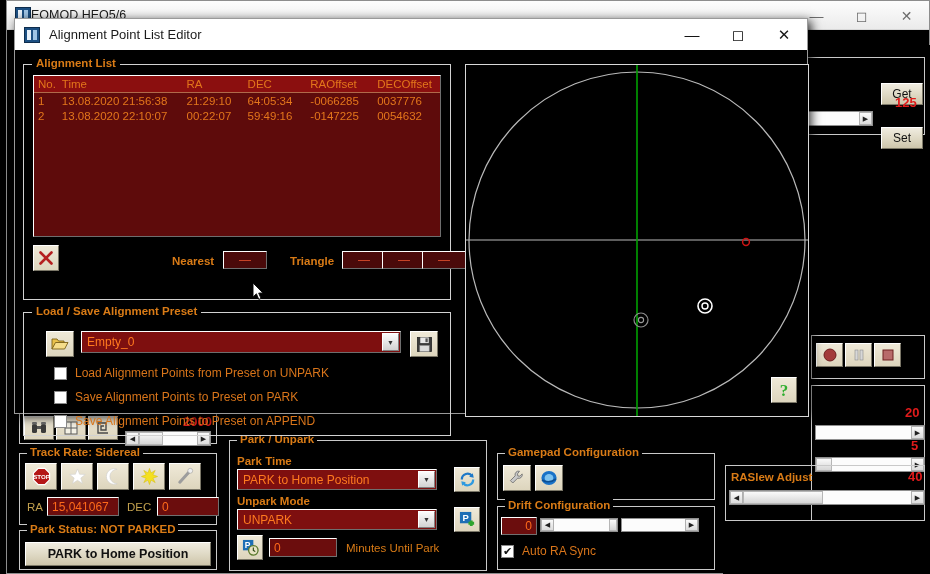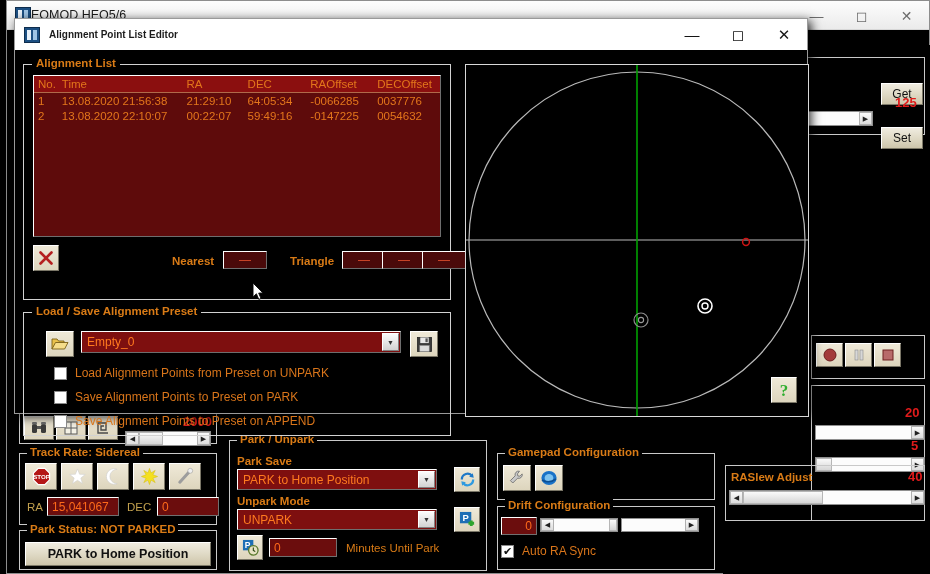--- a/index.html
+++ b/index.html
@@ -299,24 +299,23 @@
   }
   .dlg-icon::after {
     content: "";
     position: absolute;
     left: 8px; top: 2px;
     width: 4px; height: 10px;
     background: #9fc4e5;
   }
   .dlg-title {
     margin-left: 9px;
-    font-size: 10px;
+    font-size: 13px;
     color: #1b1b1b;
     white-space: nowrap;
-    font-weight: bold;
   }
   .dlg-winbtns {
     position: absolute;
     right: 0; top: 0;
     height: 31px;
     display: flex;
   }
   .dlg-winbtn {
     width: 46px; height: 31px;
     display: flex;
@@ -603,21 +602,21 @@
       <div class="sect" style="left:12px; top:529px; width:198px; height:40px;">
         <span class="legend" data-bind="bottom.park_status.legend">Park Status: NOT PARKED</span>
       </div>
       <div class="btn3d" style="left:18px; top:541px; width:186px; height:24px; font-size:12.5px; font-weight:bold;">
         <span data-bind="bottom.park_status.button_label">PARK to Home Position</span>
       </div>
 
       <div class="sect" style="left:222px; top:439px; width:258px; height:131px;">
         <span class="legend" data-bind="bottom.park_unpark.legend">Park / Unpark</span>
       </div>
-      <span class="lbl-orange" style="position:absolute; left:230px; top:454px;" data-bind="bottom.park_unpark.park_mode_label">Park Save</span>
+      <span class="lbl-orange" style="position:absolute; left:230px; top:454px;" data-bind="bottom.park_unpark.park_mode_label">Park Time</span>
       <div class="combo" style="left:230px; top:468px; width:200px; height:21px;">
         <span class="ctext" data-bind="bottom.park_unpark.park_mode_value">PARK to Home Position</span>
         <span class="cbtn">▼</span>
       </div>
       <div class="iconbtn" style="left:447px; top:466px; width:26px; height:25px;">
         <svg width="17" height="17" viewBox="0 0 18 18">
           <path d="M3 9 A6 6 0 0 1 14 5.6" fill="none" stroke="#1e78c8" stroke-width="2.4"></path>
           <polygon points="14.6,2.4 15.6,7.2 10.8,6.2" fill="#1e78c8"></polygon>
           <path d="M15 9 A6 6 0 0 1 4 12.4" fill="none" stroke="#2f9ae0" stroke-width="2.4"></path>
           <polygon points="3.4,15.6 2.4,10.8 7.2,11.8" fill="#2f9ae0"></polygon>

